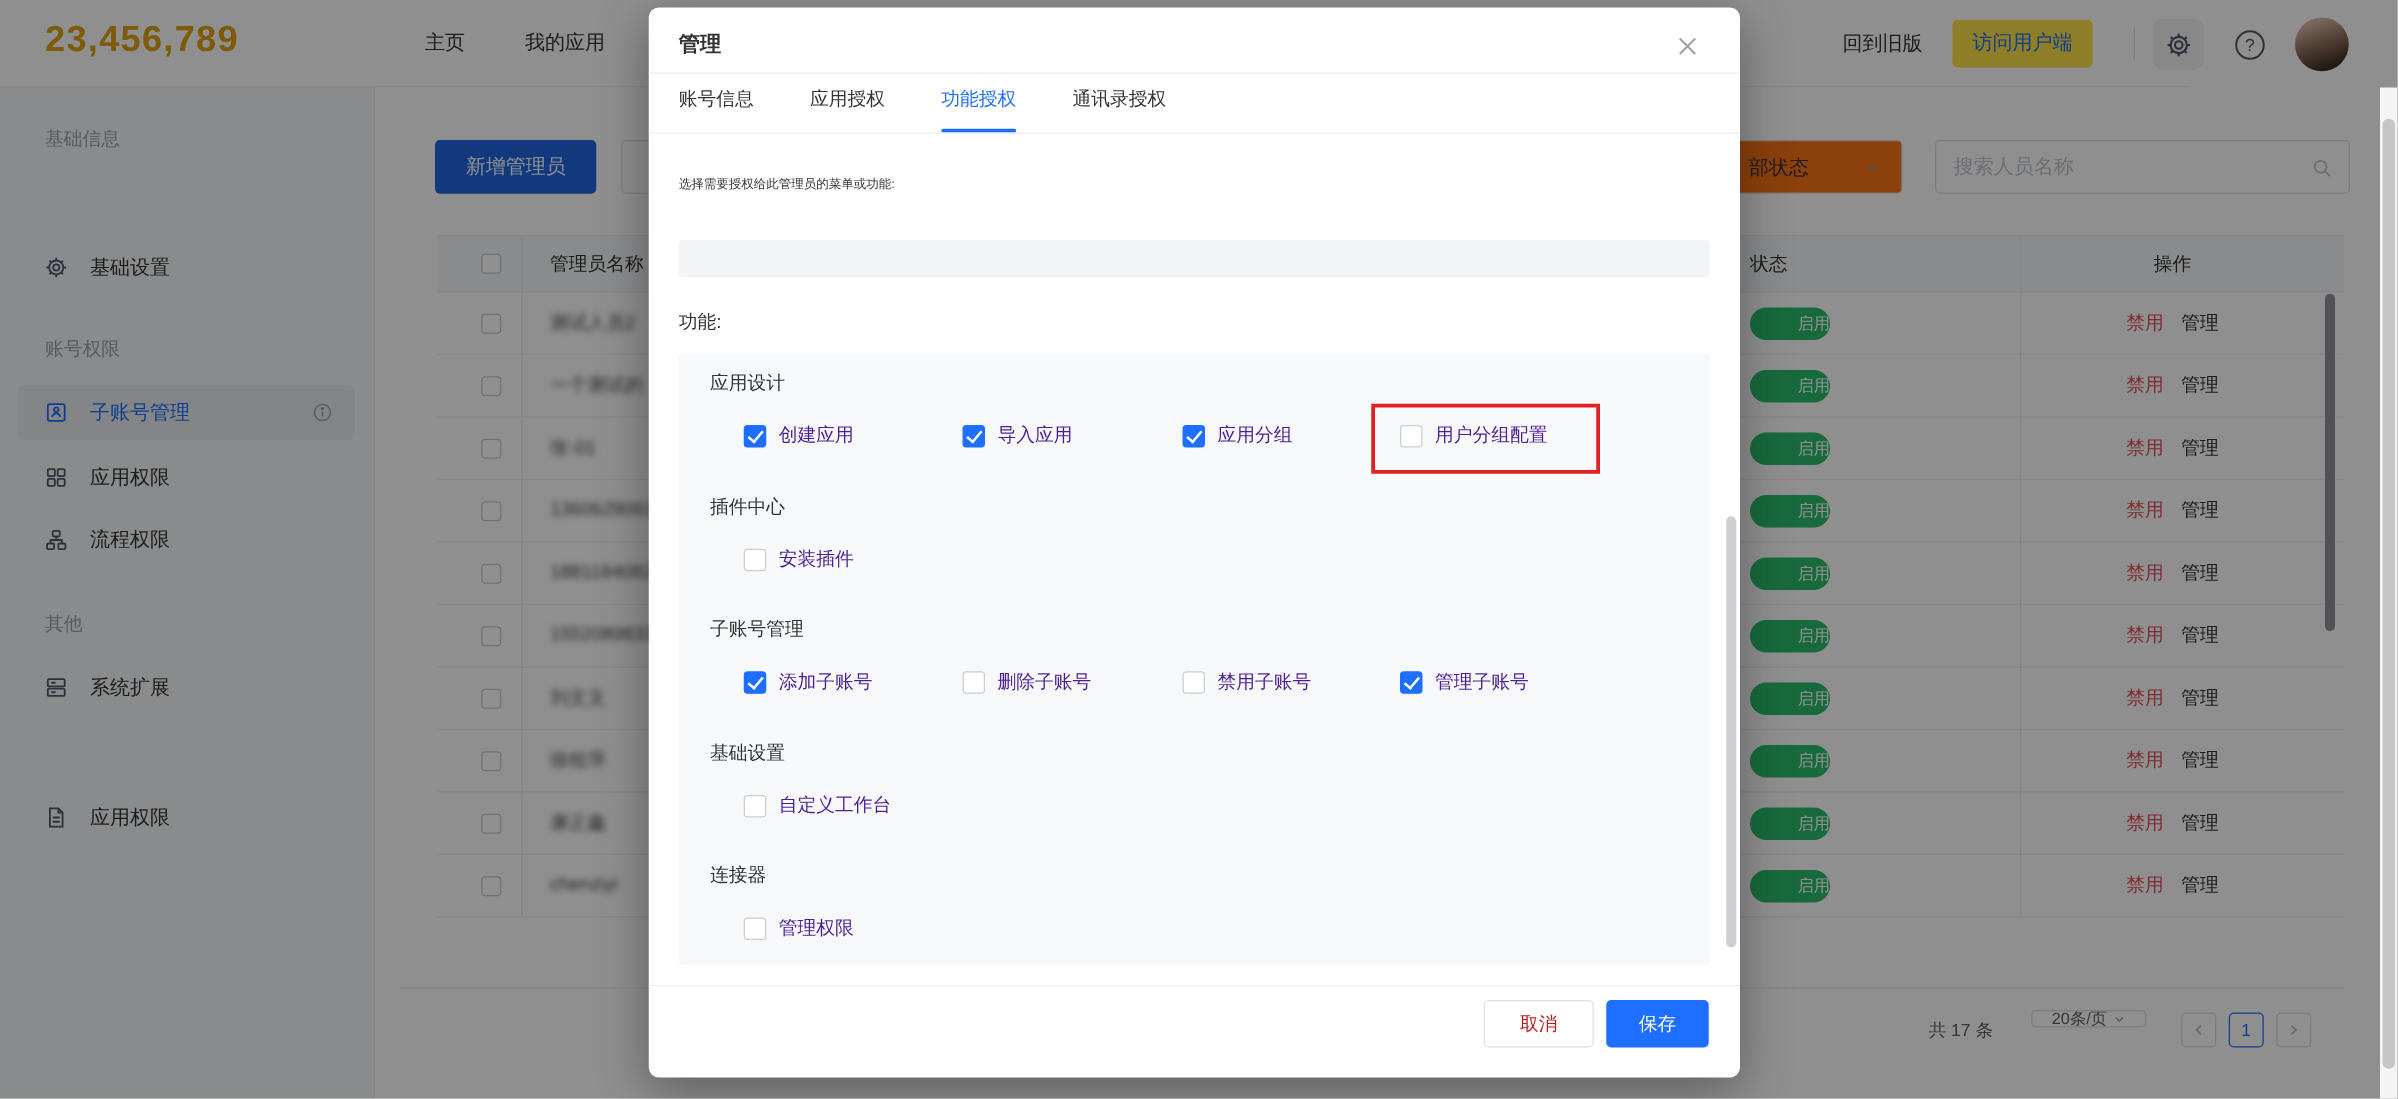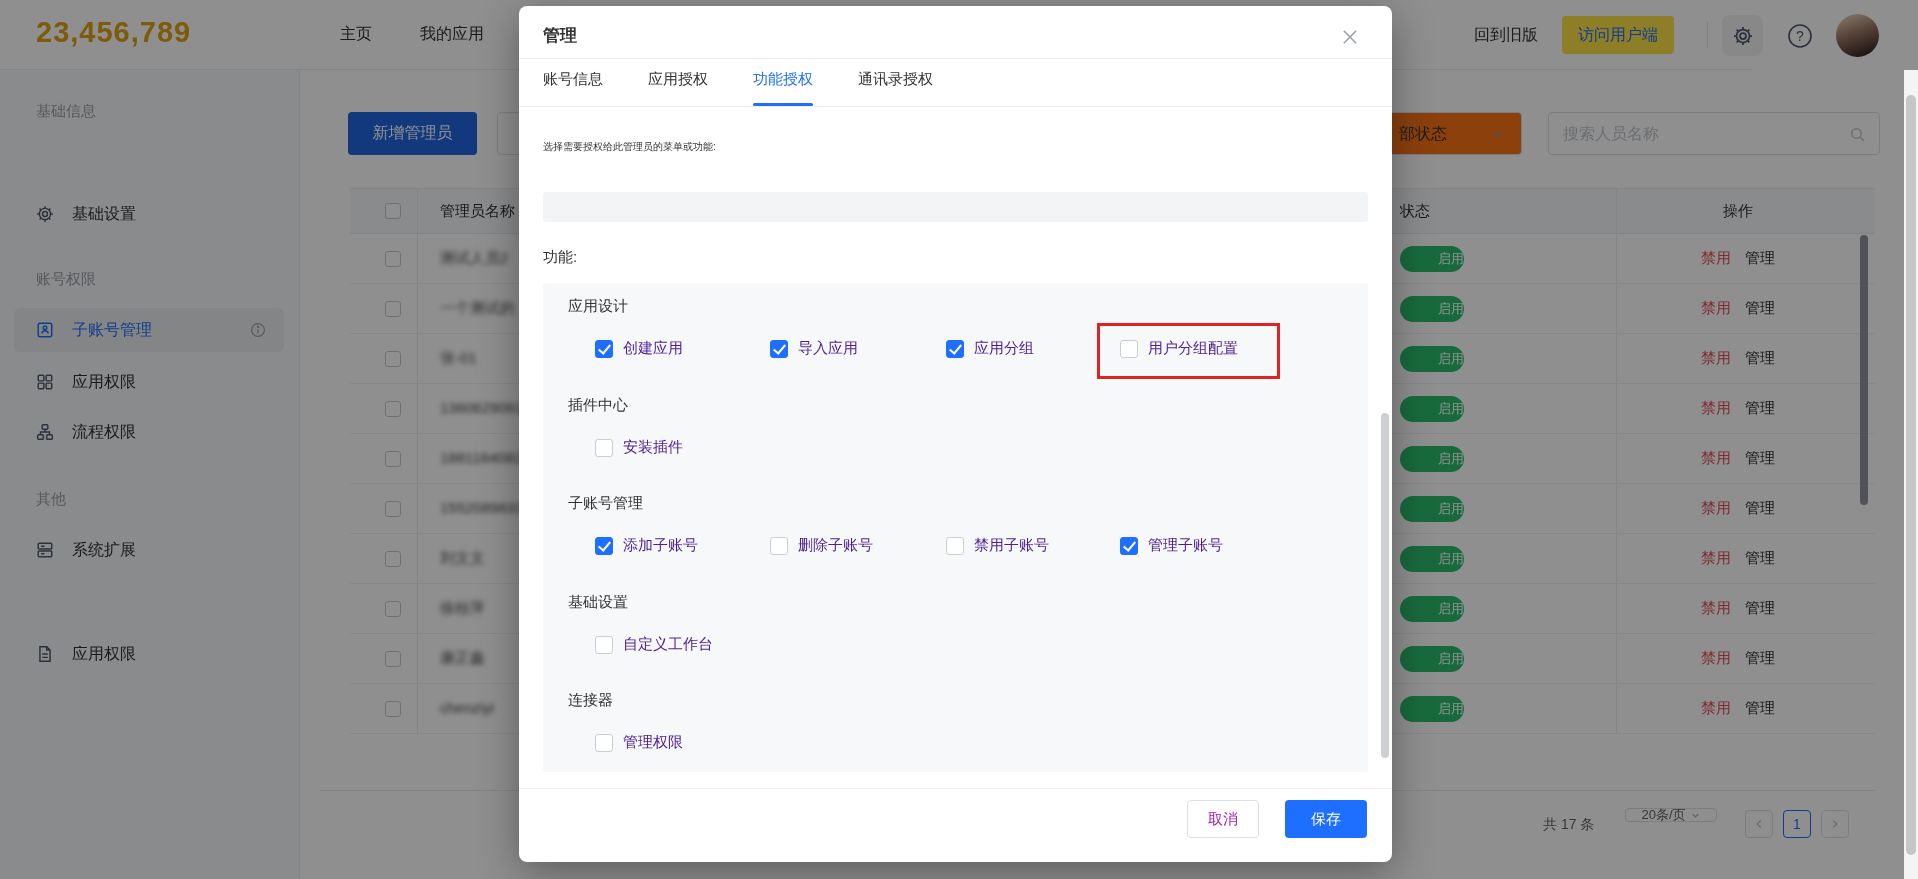--- a/index.html
+++ b/index.html
@@ -94,21 +94,21 @@
         background:#fff; margin-right:10px; flex:none; }
   .cb.checked { background:#1E6FFF; border-color:#1E6FFF; }
   .cb.checked::after { content:''; position:absolute; left:5px; top:1px; width:5px; height:10px;
                        border:solid #fff; border-width:0 2px 2px 0; transform:rotate(40deg); }
   .g-label { font-size:15px; color:#4c1d95; }
   .annotation-box { position:absolute; left:554px; top:40px; width:183px; height:56px;
                     border:3px solid #E02222; }
   .modal-scroll-thumb { position:absolute; left:862px; top:407px; width:8px; height:345px;
                         background:#CDCFD2; border-radius:4px; }
   .m-footer-btn { position:absolute; top:794px; height:38px; border-radius:4px; font-size:15px; cursor:pointer; }
-  .btn-cancel { left:668px; width:72px; background:#fff; border:1px solid #DCDFE6; color:#a21caf; }
+  .btn-cancel { left:668px; width:88px; background:#fff; border:1px solid #DCDFE6; color:#b91c1c; }
   .btn-save { left:766px; width:82px; background:#1E6FFF; border:none; color:#fff; }
 
   svg { display:block; }
 </style>
 </head>
 <body>
 
 <div class="topbar">
   <div class="logo">23,456,789</div>
   <div class="nav-item" style="left:340px">主页</div>

